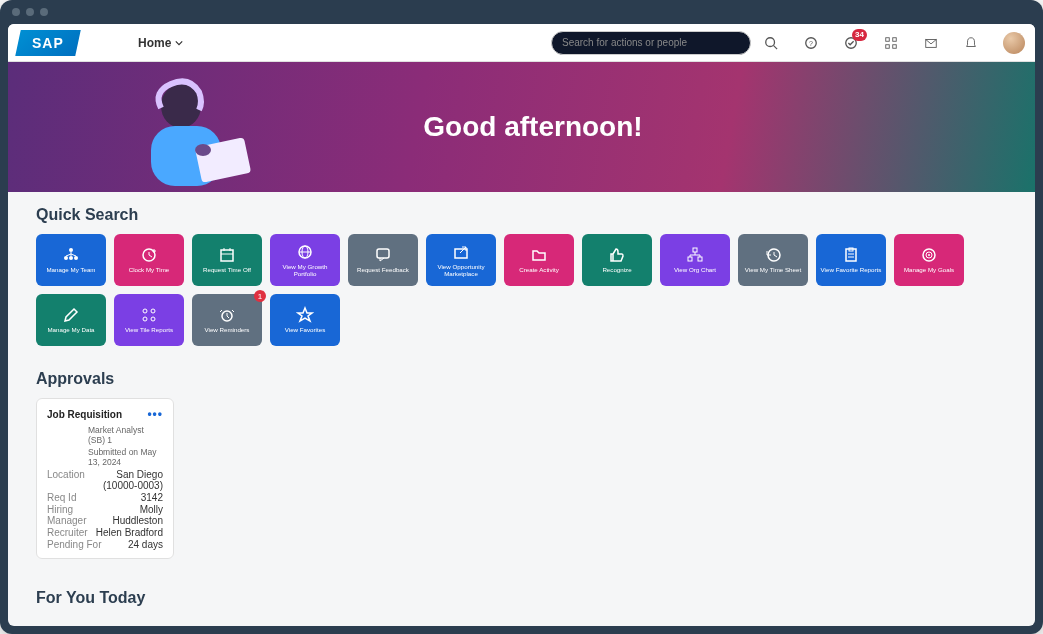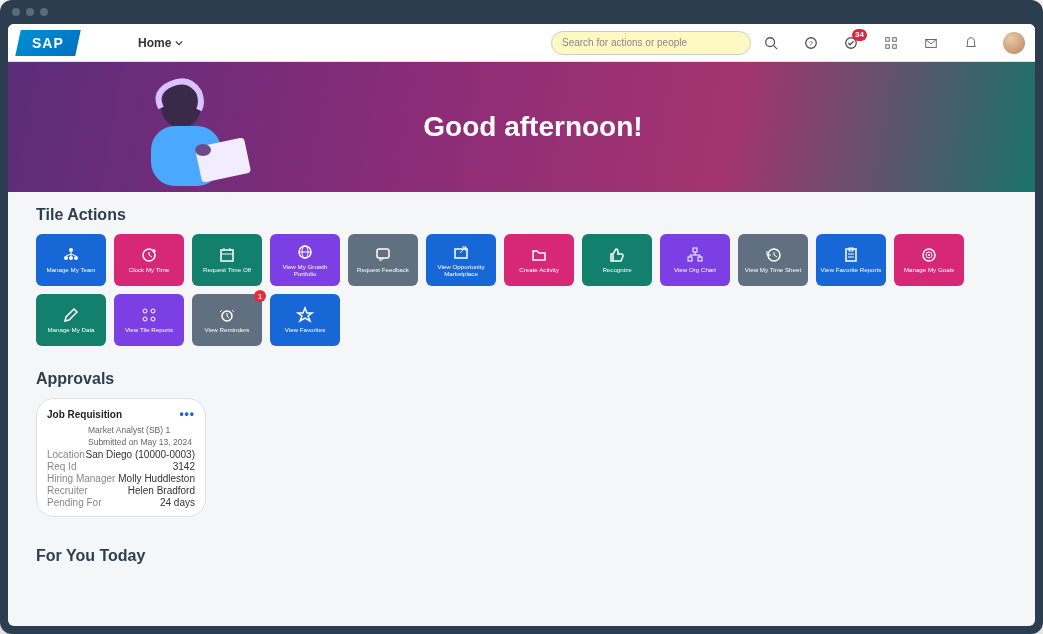--- a/index.html
+++ b/index.html
@@ -47,21 +47,21 @@
     margin-right: 60px;
   }
   .logo span { transform: skewX(12deg); color:#fff; font-weight:bold; font-size:14px; letter-spacing:1px; }
   .home-menu { font-size: 12px; font-weight:600; color:#333; display:flex; align-items:center; gap:4px; cursor:pointer; }
   .spacer { flex: 1; }
   .searchbox {
     width: 200px; height: 24px;
     border: 1px solid #ccc; border-radius: 12px;
     font-size: 10px; color:#888; padding: 0 10px;
     display:flex; align-items:center;
-    background:#fef9c3;
+    background:#0f172a;
   }
   .toolbar-icons { display:flex; align-items:center; gap:24px; margin-left:12px; }
   .tb-icon { width:16px; height:16px; display:flex; align-items:center; justify-content:center; color:#555; position:relative; cursor:pointer;}
   .badge {
     position:absolute; top:-6px; right:-8px;
     background:#d72840; color:#fff; font-size:8px; border-radius:6px;
     padding:0 3px; line-height:12px; font-weight:bold;
   }
   .avatar { width:22px; height:22px; border-radius:50%; background: radial-gradient(circle at 35% 30%, #e9c9a8, #b8845a); }
   .content { height: calc(100% - 38px); overflow-y:auto; }
@@ -94,21 +94,21 @@
   .teal { background:#13806d; }
   .purple { background:#7b3fe4; }
   .gray { background:#607080; }
   .tile-badge {
     position:absolute; top:-4px; right:-4px;
     width:12px; height:12px; border-radius:50%;
     background:#e03040; color:#fff; font-size:8px;
     display:flex; align-items:center; justify-content:center;
   }
   .approvals-card {
-    width:170px; background:#fff; border:1px solid #e0e0e0; border-radius:18px;
+    width:138px; background:#fff; border:1px solid #e0e0e0; border-radius:6px;
     padding:8px 10px; font-size:9px; color:#555;
   }
   .card-head { display:flex; justify-content:space-between; align-items:center; margin-bottom:4px;}
   .card-title { font-size:10px; font-weight:700; color:#222; }
   .more-dots { color:#1867d6; font-weight:bold; letter-spacing:1px; cursor:pointer; font-size:12px;}
   .card-sub { font-size:8.5px; color:#666; margin-bottom:2px;padding-left:41px; }
   .kv { display:flex; justify-content:space-between; font-size:10px; margin-top:1px; }
   .kv .k { color:#888; }
   .kv .v { color:#333; text-align:right; }
 </style>
@@ -187,21 +187,21 @@
           <ellipse cx="78" cy="44" rx="20" ry="22" fill="#3a2a4a"></ellipse>
           <path d="M58 46 Q50 30 68 22 Q86 14 96 30 Q100 40 96 48" stroke="#d9c2ff" stroke-width="6" fill="none"></path>
           <rect x="48" y="64" width="70" height="60" rx="24" fill="#4aa8ff"></rect>
           <rect x="95" y="80" width="50" height="36" rx="4" fill="#f2ecff" transform="rotate(-12 120 98)"></rect>
           <ellipse cx="100" cy="88" rx="8" ry="6" fill="#6a4a8a"></ellipse>
         </svg>
         <div class="hero-title">Good afternoon!</div>
       </div>
 
       <div class="section">
-        <div class="section-title">Tile Actions</div>
+        <div class="section-title">Quick Search</div>
         <div class="tiles" id="tiles">
             <div class="tile blue">
               <svg viewBox="0 0 18 18" fill="currentColor">
                 <circle cx="9" cy="4" r="2"></circle>
                 <circle cx="4" cy="12" r="2"></circle>
                 <circle cx="9" cy="12" r="2"></circle>
                 <circle cx="14" cy="12" r="2"></circle>
                 <path d="M9 6 L9 8 M9 8 L4 10 M9 8 L14 10 M9 8 L9 10" stroke="currentColor" fill="none"></path>
               </svg>
               <div class="tile-label">Manage My Team</div>

